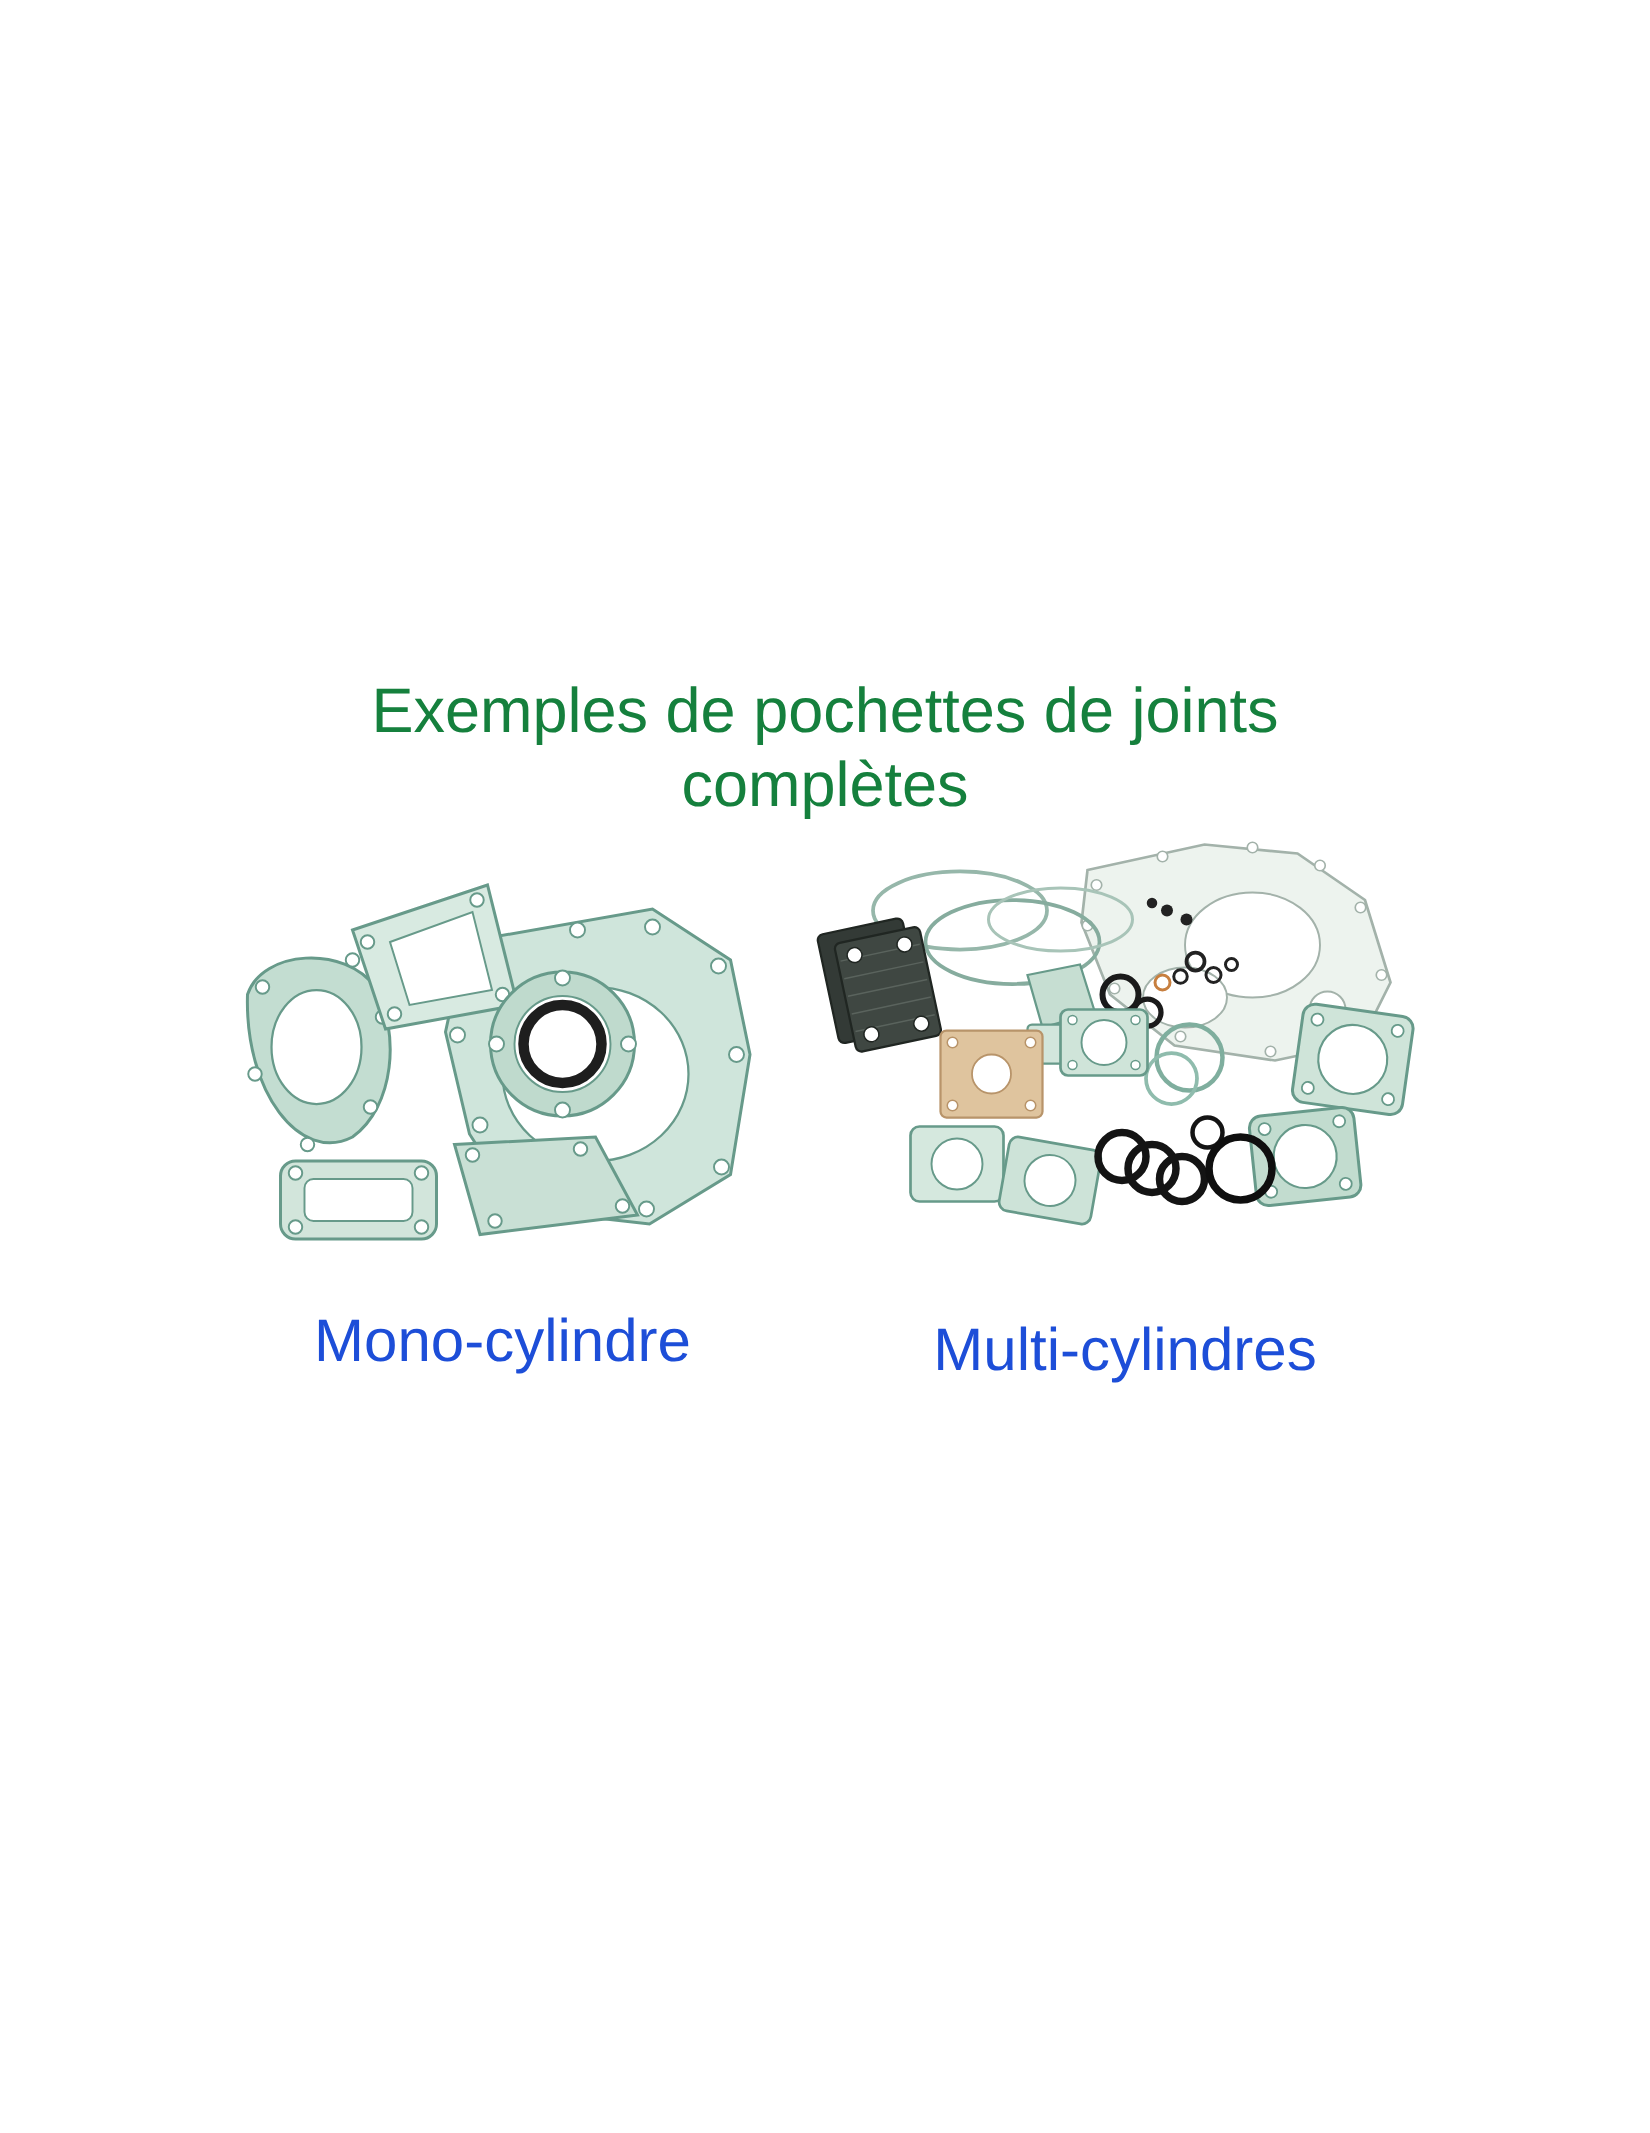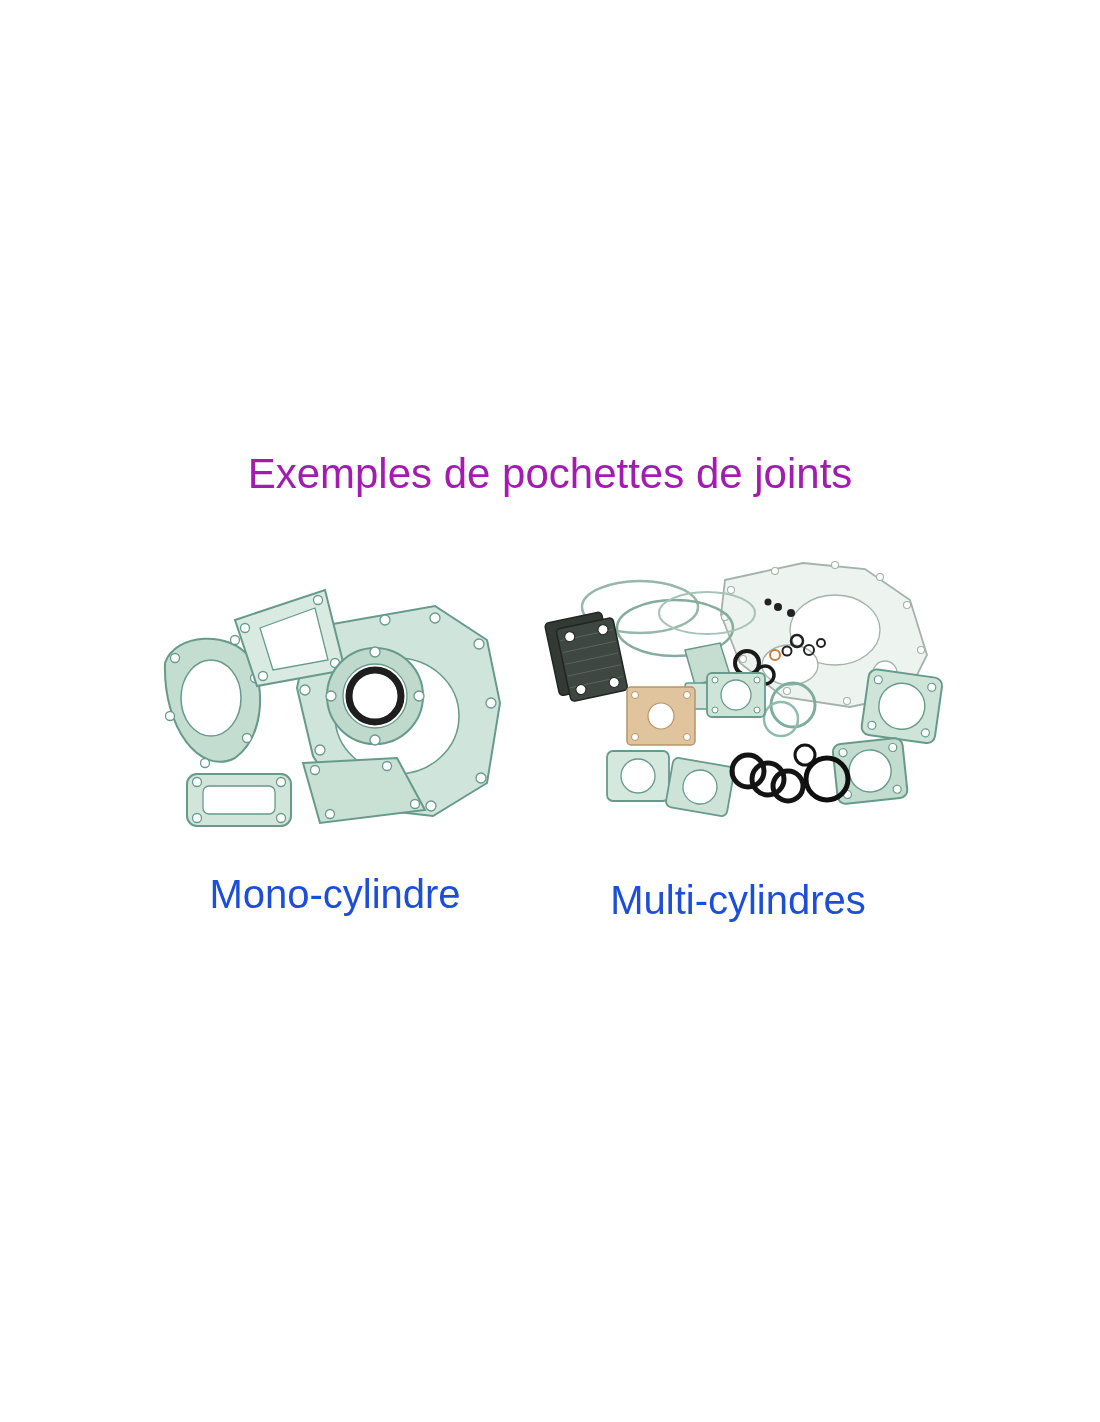--- a/index.html
+++ b/index.html
@@ -17,42 +17,43 @@
   }
   .title {
     position: absolute;
     top: 450px;
     left: 0;
     width: 1100px;
     text-align: center;
     font-size: 42px;
     line-height: 1.16;
     font-weight: 400;
-    color: #a21caf;
+    color: #15803d;
   }
   .figure-image {
     position: absolute;
   }
   #mono-svg  { left: 135px; top: 578px; width: 400px; height: 265px; }
   #multi-svg { left: 535px; top: 555px; width: 430px; height: 290px; }
   .figure-label {
     position: absolute;
     text-align: center;
     font-size: 40px;
     font-weight: 400;
     color: #1d4ed8;
   }
   #mono-label  { left: 130px; top: 872px; width: 410px; }
-  #multi-label { left: 518px; top: 878px; width: 440px; }
+  #multi-label { left: 530px; top: 878px; width: 440px; }
 </style>
 </head>
 <body>
 
 <div class="title">
   <div>Exemples de pochettes de joints</div>
+  <div>complètes</div>
 </div>
 
 <svg id="mono-svg" class="figure-image" viewBox="0 0 400 265" xmlns="http://www.w3.org/2000/svg">
 
   <g>
     <path d="M175,50 L300,28 L352,62 L365,125 L352,205 L298,238 L210,228 L178,178 L162,110 Z" fill="#cfe5db" stroke="#679a8a" stroke-width="2"></path>
     <ellipse cx="262" cy="138" rx="62" ry="58" fill="#ffffff" stroke="#679a8a" stroke-width="1.5"></ellipse>
     <g fill="#ffffff" stroke="#679a8a" stroke-width="1.3">
       <circle cx="188" cy="64" r="5"></circle>
         <circle cx="250" cy="42" r="5"></circle>

